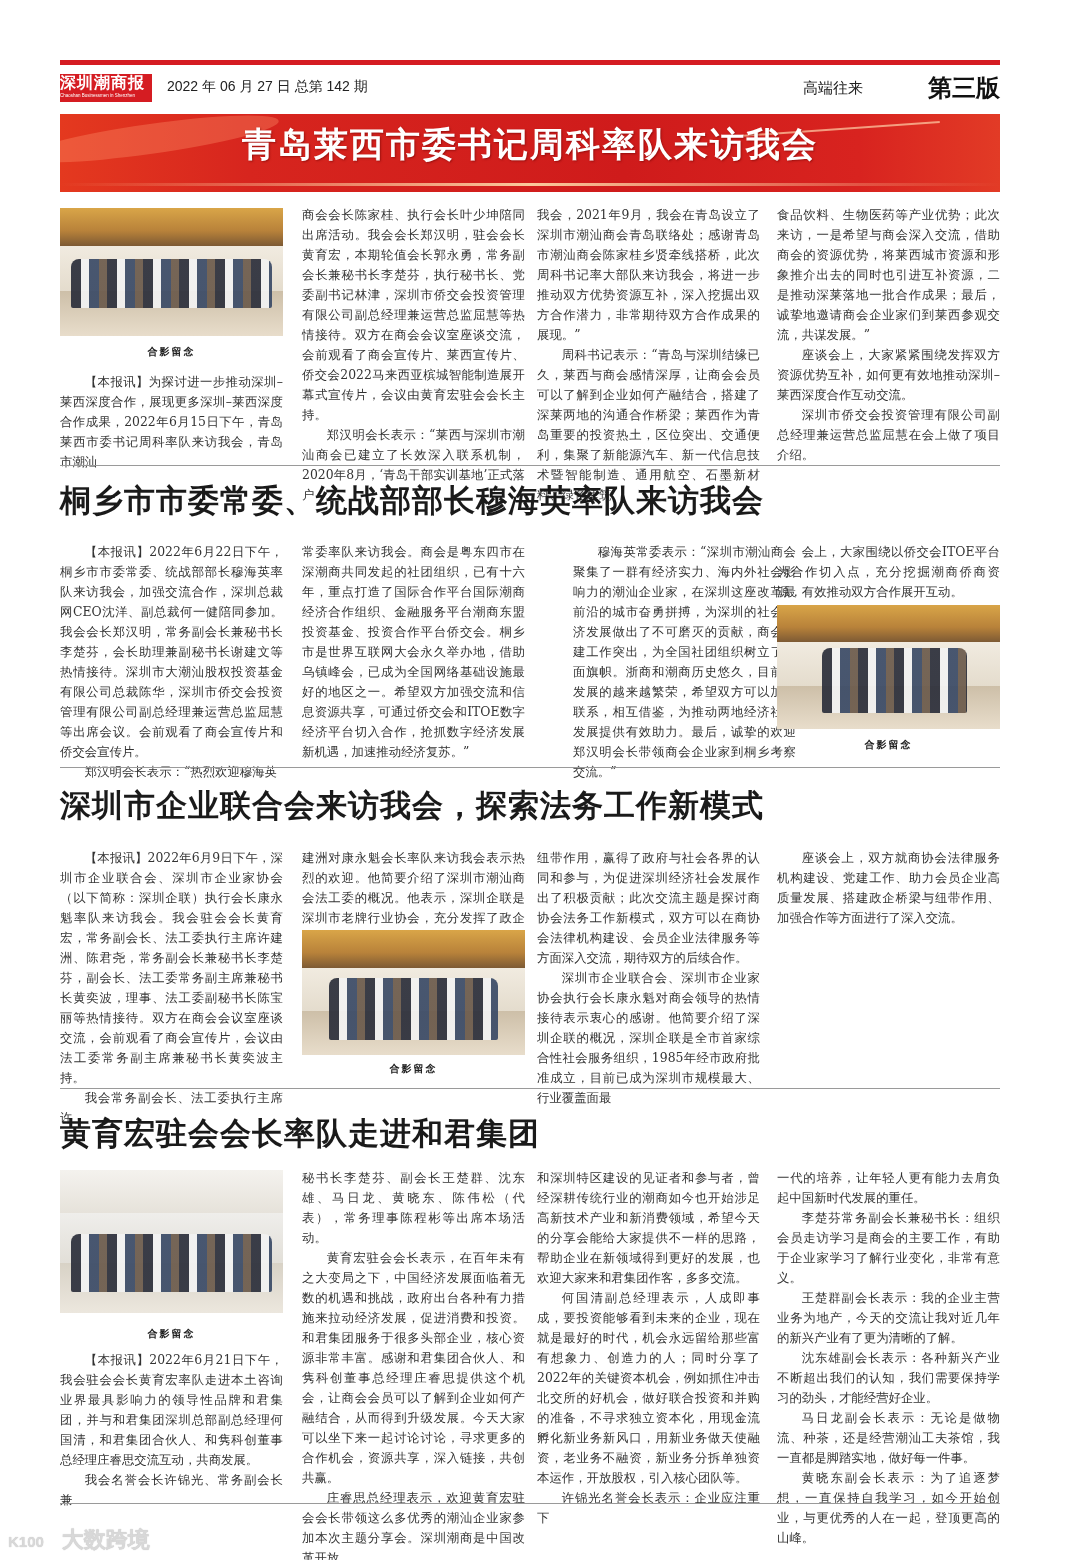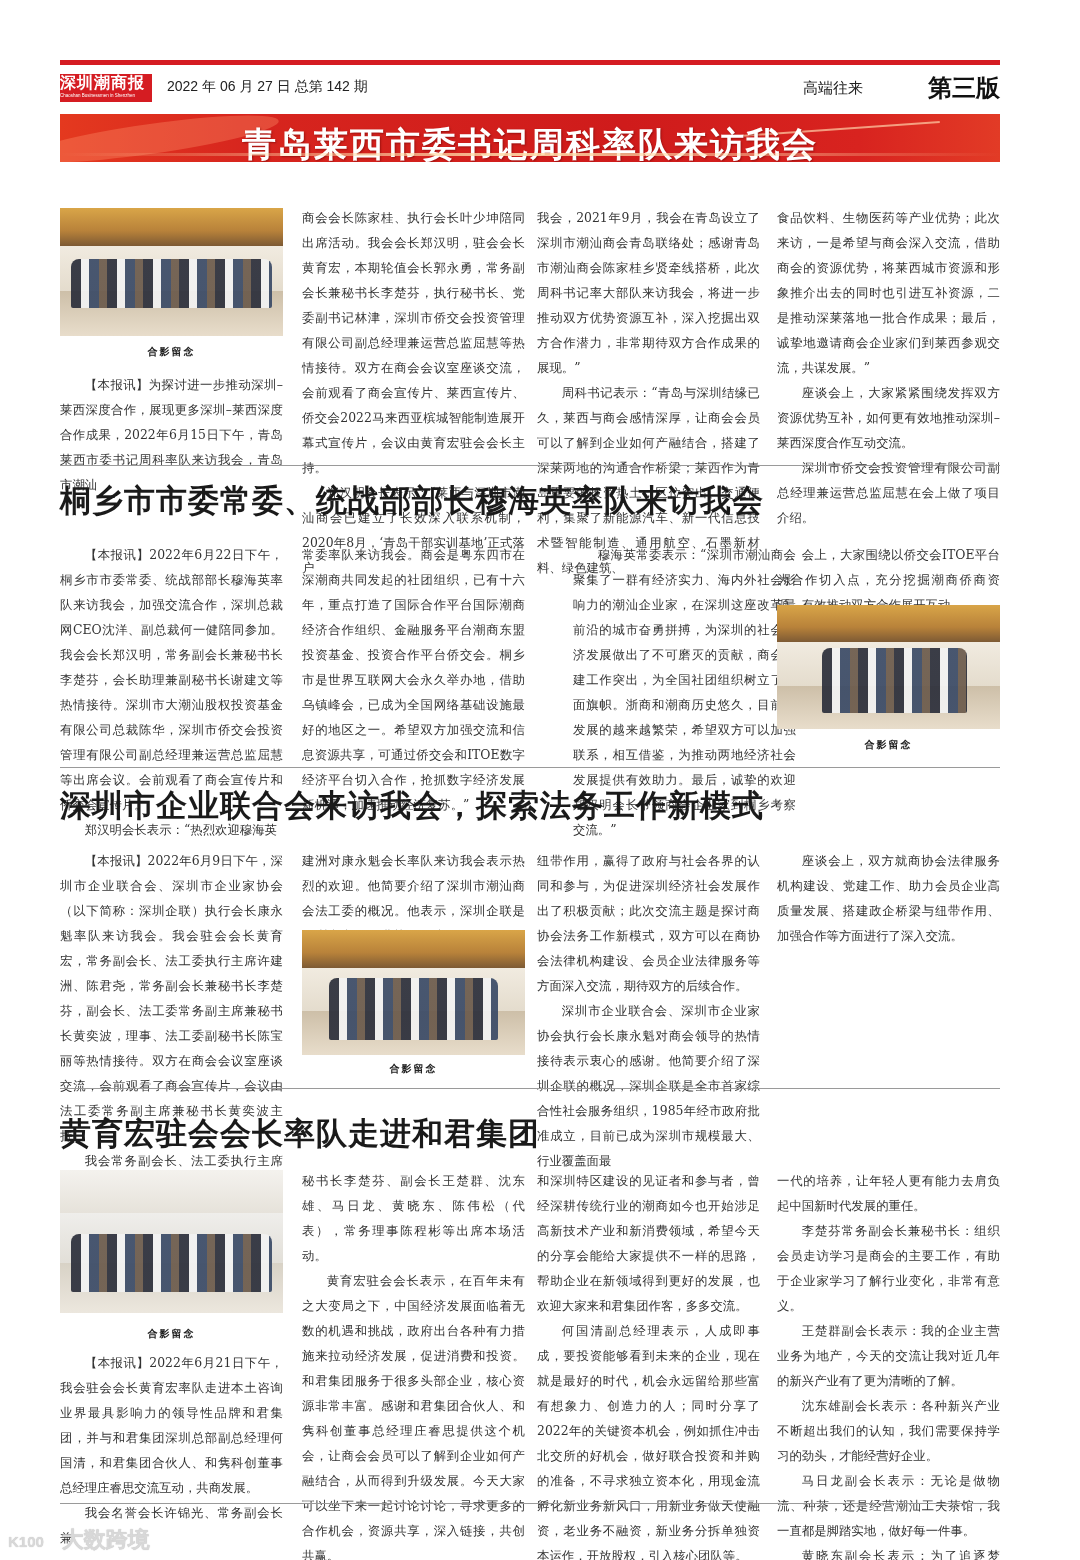--- a/index.html
+++ b/index.html
@@ -5,26 +5,26 @@
   html, body { margin: 0; padding: 0; background: #ffffff; }
   body { width: 1080px; height: 1560px; position: relative; overflow: hidden; font-family: "DejaVu Serif", "Liberation Serif", serif; color: #222; }
   .top-bar { position: absolute; left: 60px; top: 60px; width: 940px; height: 5px; background: #d51c22; }
   .masthead { position: absolute; left: 60px; top: 74px; width: 940px; height: 30px; }
   .logo { position: absolute; left: 0; top: 0; width: 92px; height: 28px; background: #d51c22; color: #fff; }
   .logo .cn { font-family: "DejaVu Serif", serif; font-weight: bold; font-size: 16px; line-height: 18px; display: block; letter-spacing: 1px; }
   .logo .en { font-family: "Liberation Sans", sans-serif; font-size: 4.5px; line-height: 7px; display: block; }
   .issue { position: absolute; left: 107px; top: 4px; font-family: "Liberation Sans", sans-serif; font-size: 14px; color: #222; }
   .section-name { position: absolute; left: 743px; top: 5px; font-family: "Liberation Sans", sans-serif; font-size: 15px; color: #222; }
   .edition { position: absolute; right: 0; top: -2px; font-family: Liberation Mono, monospace; font-weight: bold; font-size: 24px; color: #111; }
-  .banner { position: absolute; left: 60px; top: 114px; width: 940px; height: 48px; background: linear-gradient(90deg, #e4391f 0%, #d7251e 20%, #cf1b1b 60%, #d8231f 85%, #e23b26 100%); overflow: hidden; text-decoration: underline; }
+  .banner { position: absolute; left: 60px; top: 114px; width: 940px; height: 78px; background: linear-gradient(90deg, #e4391f 0%, #d7251e 20%, #cf1b1b 60%, #d8231f 85%, #e23b26 100%); overflow: hidden; text-decoration: underline; }
   .banner::before { content: ""; position: absolute; left: -40px; top: 10px; width: 260px; height: 30px; background: rgba(255,150,110,0.35); border-radius: 50%; transform: rotate(-8deg); }
   .banner::after { content: ""; position: absolute; left: 0; bottom: 6px; width: 940px; height: 3px; background: linear-gradient(90deg, rgba(255,200,150,0) 0%, rgba(255,220,170,0.9) 50%, rgba(255,200,150,0) 100%); }
   .banner .streak { position: absolute; right: 60px; top: 14px; width: 200px; height: 2px; background: rgba(255,210,170,0.7); transform: rotate(-4deg); }
   .banner-title { position: absolute; left: 0; width: 940px; top: 8px; text-align: center; font-family: "DejaVu Serif", serif; font-size: 34px; color: #fff; letter-spacing: 2px; font-weight: bold; text-shadow: 1px 1px 2px rgba(100,0,0,0.5); }
-  .col { position: absolute; font-size: 12.4px; line-height: 25px; color: #333; text-align: justify; }
+  .col { position: absolute; font-size: 12.4px; line-height: 20px; color: #333; text-align: justify; }
   .col p { margin: 0; text-indent: 2em; }
   .col p.noind { text-indent: 0; }
   .photo { position: absolute; background: #8a7358; overflow: hidden; }
   .photo .ceiling { position: absolute; left: 0; top: 0; width: 100%; height: 30%; background: linear-gradient(180deg, #d9a548 0%, #b8823a 60%, #7d5a34 100%); }
   .photo .wall { position: absolute; left: 0; top: 30%; width: 100%; height: 35%; background: linear-gradient(180deg, #f1ebe0 0%, #e4dccd 100%); }
   .photo .floor { position: absolute; left: 0; bottom: 0; width: 100%; height: 35%; background: linear-gradient(180deg, #cdbfa8 0%, #e8ddcb 100%); }
   .photo .people { position: absolute; left: 5%; width: 90%; height: 38%; top: 40%; background: repeating-linear-gradient(90deg, #2b2e3a 0px, #2b2e3a 10px, #f2f2f2 10px, #f2f2f2 18px, #3a4a66 18px, #3a4a66 28px, #6b5a4b 28px, #6b5a4b 36px); border-radius: 8px 8px 2px 2px; opacity: 0.92; }
   .caption { position: absolute; font-family: "DejaVu Serif", serif; font-size: 10px; color: #222; text-align: center; letter-spacing: 2px; font-weight: bold; }
   .sep { position: absolute; left: 60px; width: 940px; height: 1px; background: #9a9a9a; }
   .headline { position: absolute; left: 60px; width: 940px; text-align: left; font-family: "DejaVu Serif", serif; font-weight: bold; font-size: 31px; color: #1a1a1a; letter-spacing: 1px; }

